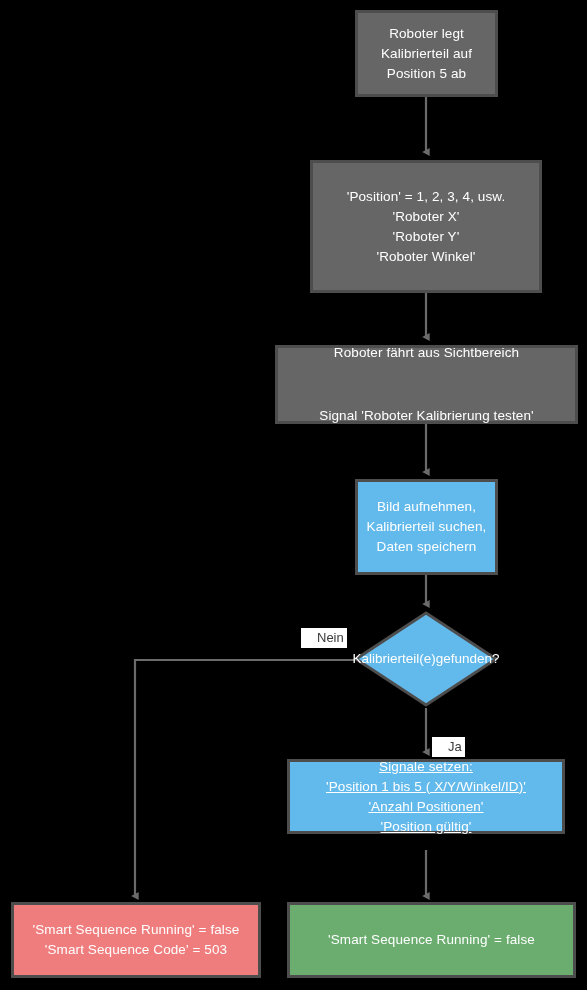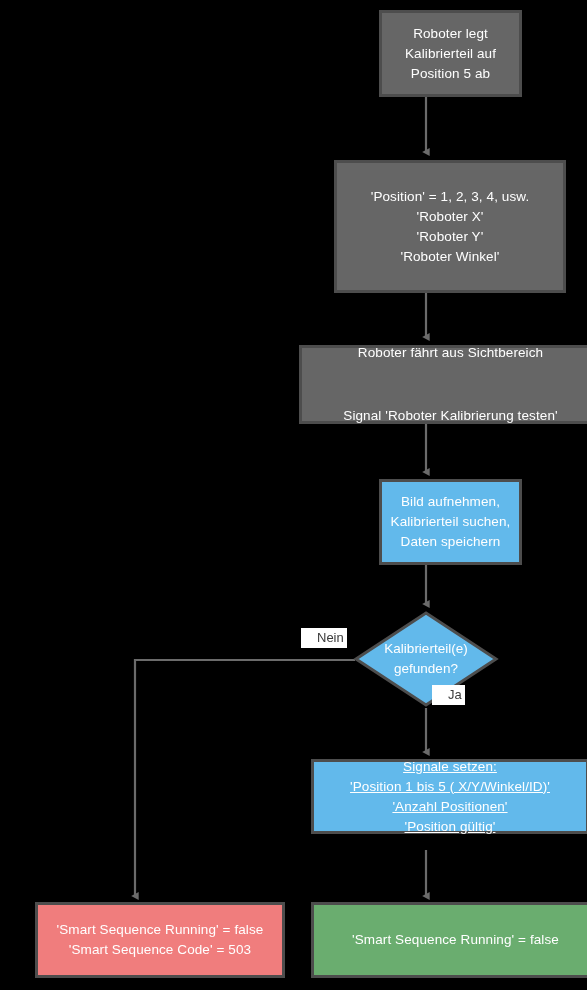--- a/index.html
+++ b/index.html
@@ -34,21 +34,20 @@
     display: flex;
     flex-direction: column;
     align-items: center;
     justify-content: center;
     color: #ffffff;
     font-size: 13.5px;
     line-height: 20px;
     text-align: center;
     letter-spacing: 0.1px;
     padding: 2px 6px;
-    margin-left: 24px;
   }
   .node .line {
     display: block;
     white-space: nowrap;
   }
   .node.gray { background: #666666; }
   .node.blue { background: #62b9eb; }
   .node.red  { background: #f07d7d; }
   .node.green{ background: #6aad6f; }
 
@@ -56,21 +55,21 @@
     position: absolute;
   }
   .diamond-wrap svg { display: block; }
   .diamond-label {
     position: absolute;
     left: 0;
     top: 0;
     width: 100%;
     height: 100%;
     display: flex;
-    flex-direction: column;
+    flex-direction: row;
     align-items: center;
     justify-content: center;
     color: #ffffff;
     font-size: 13.5px;
     line-height: 20px;
     text-align: center;
   }
   .edge-label {
     position: absolute;
     background: #ffffff;
@@ -119,38 +118,38 @@
     <span class="line">'Roboter X'</span>
     <span class="line">'Roboter Y'</span>
     <span class="line">'Roboter Winkel'</span>
   </div>
 
   <div class="node gray" style="left:275px; top:345px; width:303px; height:79px;gap:43px;">
     <span class="line">Roboter fährt aus Sichtbereich</span>
     <span class="line">Signal 'Roboter Kalibrierung testen'</span>
   </div>
 
-  <div class="node blue" style="left:355px; top:479px; width:143px; height:86px;">
+  <div class="node blue" style="left:355px; top:479px; width:143px; height:96px;">
     <span class="line">Bild aufnehmen,</span>
     <span class="line">Kalibrierteil suchen,</span>
     <span class="line">Daten speichern</span>
   </div>
 
   <div class="diamond-wrap" style="left:353px; top:610px; width:146px; height:98px;">
     <svg width="146" height="98" viewBox="0 0 146 98" xmlns="http://www.w3.org/2000/svg">
       <polygon points="73,3 143,49 73,95 3,49" fill="#62b9eb" stroke="#4d4d4d" stroke-width="3"></polygon>
     </svg>
     <div class="diamond-label">
       <span class="line">Kalibrierteil(e)</span>
       <span class="line">gefunden?</span>
     </div>
   </div>
 
   <div class="edge-label" style="left:301px; top:628px;">Nein</div>
-  <div class="edge-label" style="left:432px; top:685px;">Ja</div>
+  <div class="edge-label" style="left:432px; top:737px;">Ja</div>
 
   <div class="node blue" style="left:287px; top:759px; width:278px; height:75px;text-decoration:underline;">
     <span class="line">Signale setzen:</span>
     <span class="line">'Position 1 bis 5 ( X/Y/Winkel/ID)'</span>
     <span class="line">'Anzahl Positionen'</span>
     <span class="line">'Position gültig'</span>
   </div>
 
   <div class="node red" style="left:11px; top:902px; width:250px; height:76px;">
     <span class="line">'Smart Sequence Running' = false</span>

